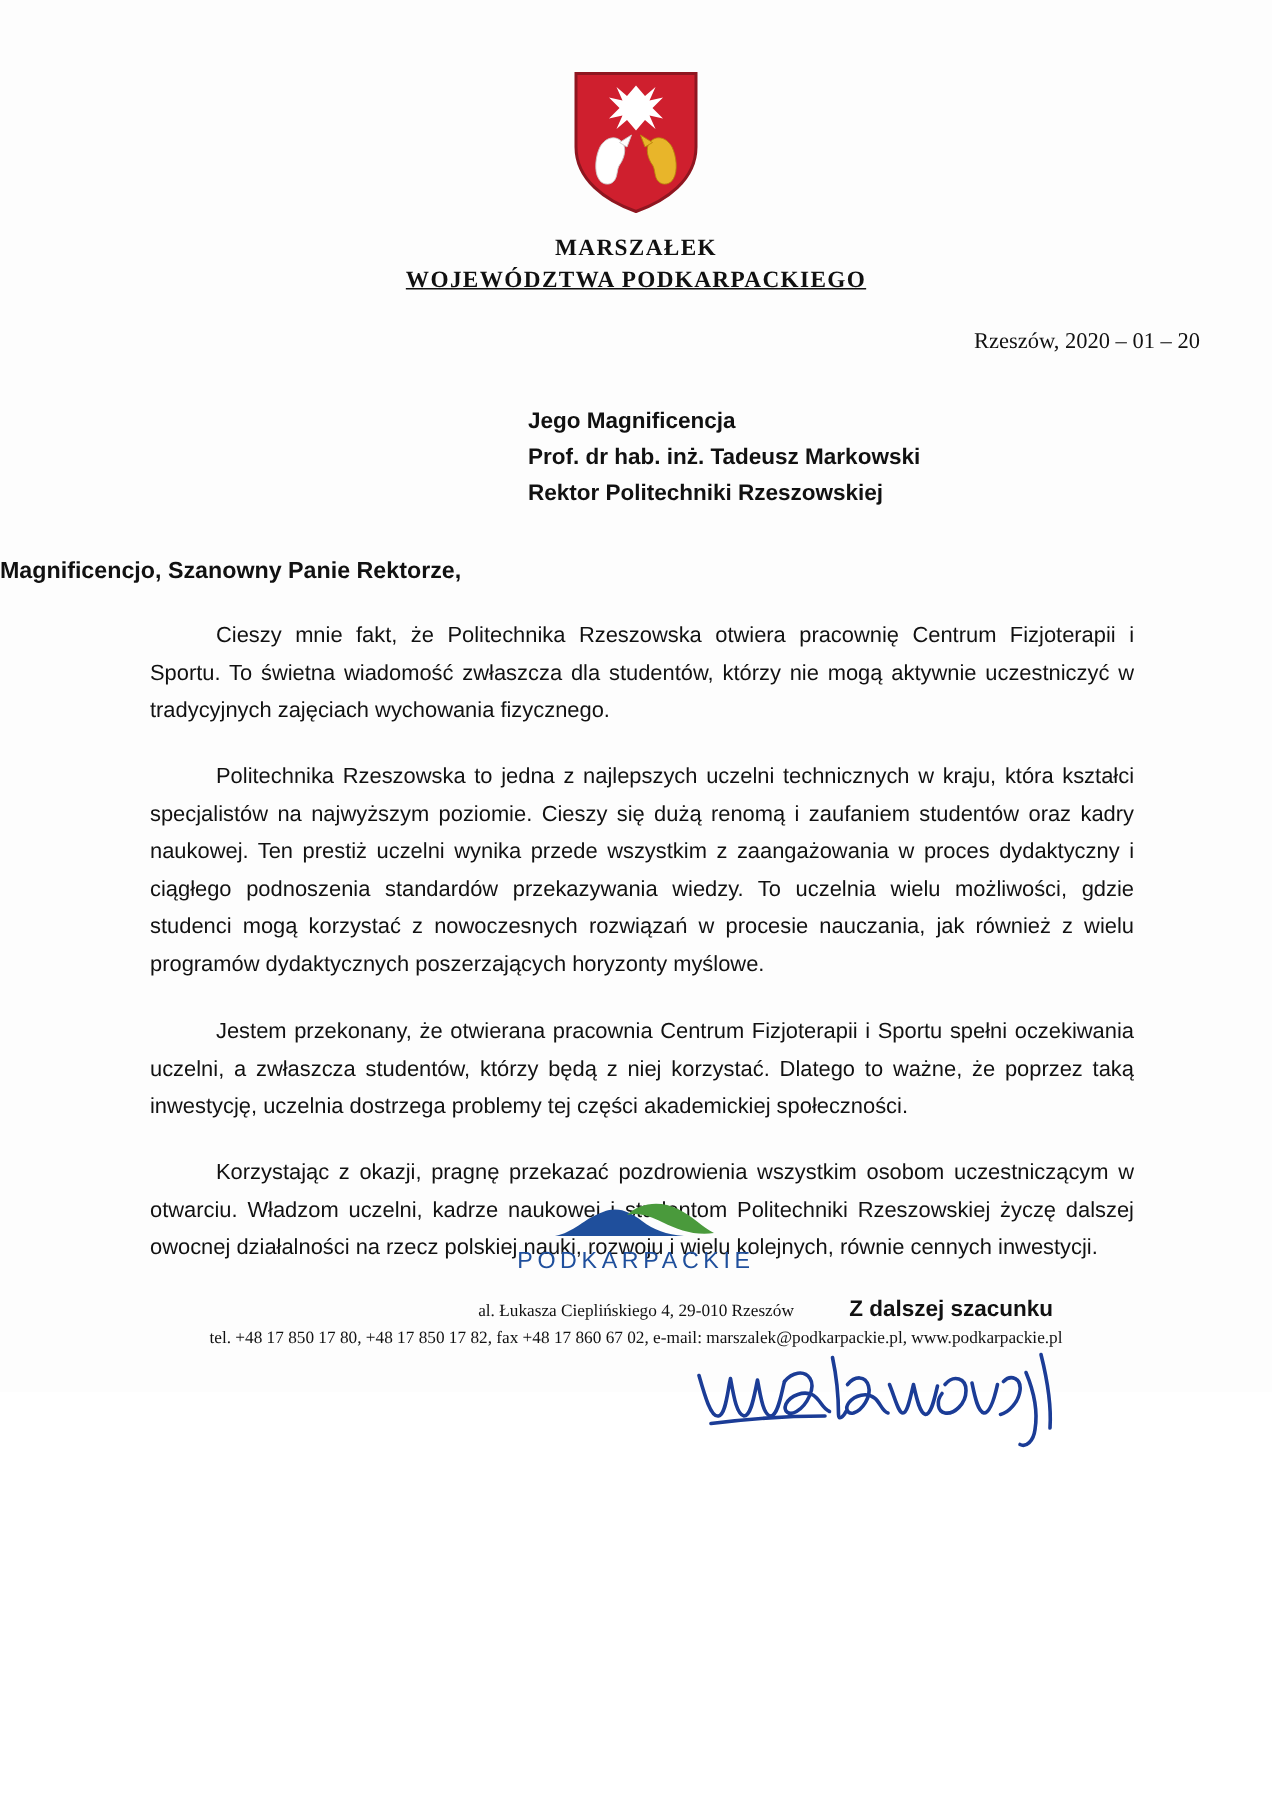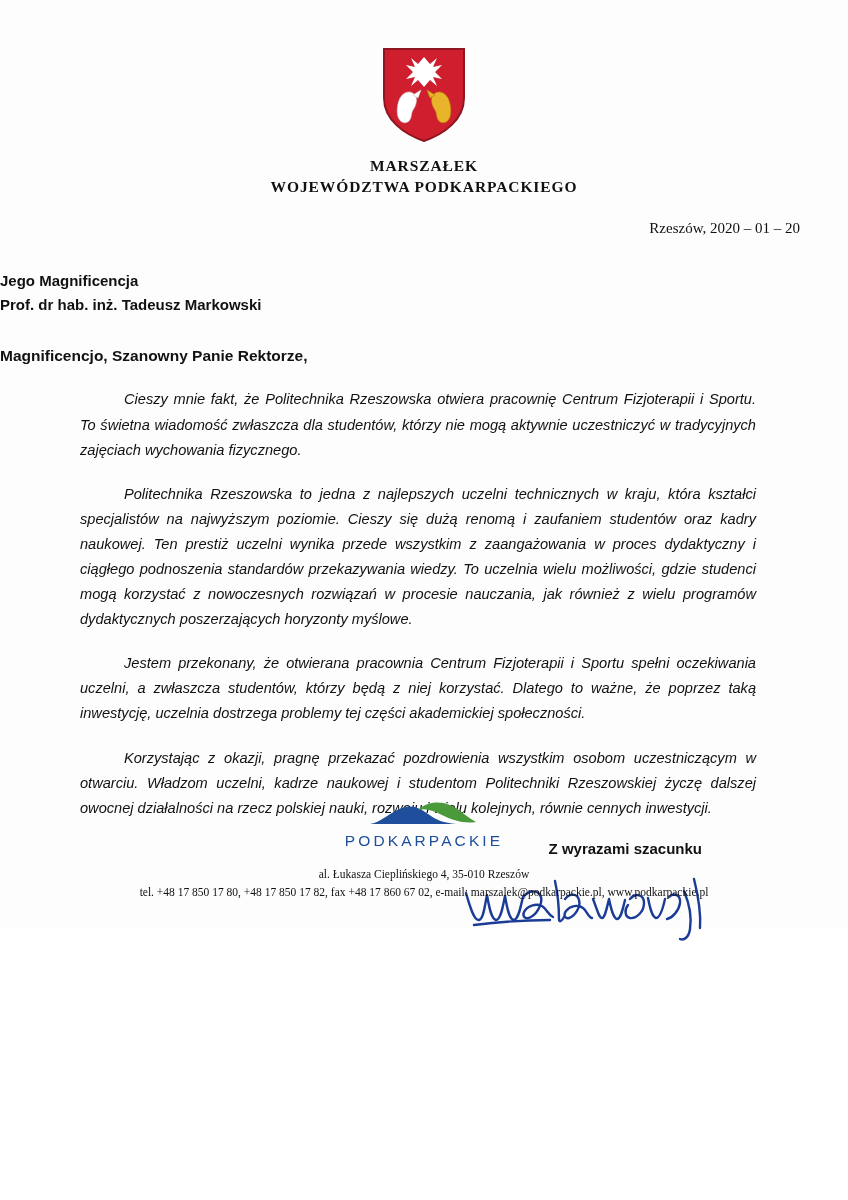--- a/index.html
+++ b/index.html
@@ -38,20 +38,21 @@
     margin-top: 12px;
     font-family: "Liberation Serif", serif;
     font-weight: bold;
     font-size: 15.5px;
     letter-spacing: 0.9px;
     color: #111;
     line-height: 1.35;
   }
   .lh-title .line2 {
     display: block;
+    text-decoration: underline;
   }
   .lh-name {
     margin-top: 8px;
     font-family: "Liberation Serif", serif;
     font-weight: bold;
     font-size: 13px;
     letter-spacing: 0.3px;
     color: #111;
   }
 
@@ -61,41 +62,41 @@
     padding-right: 48px;
     text-align: right;
     font-family: "Liberation Serif", serif;
     font-size: 15px;
     color: #111;
   }
 
   
   .addressee {
     margin-top: 32px;
+    padding-left: 352px;
     font-weight: bold;
     font-size: 15px;
     line-height: 1.62;
     color: #111;
   }
   .addressee div { white-space: nowrap; }
 
   
   .salutation {
     margin-top: 30px;
     font-weight: bold;
     font-size: 15.5px;
     color: #111;
   }
 
   
   .body-text {
     margin-top: 22px;
-    padding-left: 80px;
+    padding-left: 100px;
     padding-right: 92px;
-    font-style: italic;
   }
   .body-text p {
     margin: 0 0 19px 0;
     text-align: justify;
     text-indent: 44px;
     font-size: 14.6px;
     line-height: 1.72;
     color: #111;
   }
 
@@ -180,32 +181,33 @@
       <span>MARSZAŁEK</span>
       <span class="line2">WOJEWÓDZTWA PODKARPACKIEGO</span>
     </div>
   </div>
 
   <div class="date-row">Rzeszów, 2020 – 01 – 20</div>
 
   <div class="addressee">
     <div>Jego Magnificencja</div>
     <div>Prof. dr hab. inż. Tadeusz Markowski</div>
+    <div>Rektor Politechniki Rzeszowskiej</div>
   </div>
 
   <div class="salutation">Magnificencjo, Szanowny Panie Rektorze,</div>
 
   <div class="body-text">
     <p>Cieszy mnie fakt, że Politechnika Rzeszowska otwiera pracownię Centrum Fizjoterapii i Sportu. To świetna wiadomość zwłaszcza dla studentów, którzy nie mogą aktywnie uczestniczyć w tradycyjnych zajęciach wychowania fizycznego.</p>
     <p>Politechnika Rzeszowska to jedna z najlepszych uczelni technicznych w kraju, która kształci specjalistów na najwyższym poziomie. Cieszy się dużą renomą i zaufaniem studentów oraz kadry naukowej. Ten prestiż uczelni wynika przede wszystkim z zaangażowania w proces dydaktyczny i ciągłego podnoszenia standardów przekazywania wiedzy. To uczelnia wielu możliwości, gdzie studenci mogą korzystać z nowoczesnych rozwiązań w procesie nauczania, jak również z wielu programów dydaktycznych poszerzających horyzonty myślowe.</p>
     <p>Jestem przekonany, że otwierana pracownia Centrum Fizjoterapii i Sportu spełni oczekiwania uczelni, a zwłaszcza studentów, którzy będą z niej korzystać. Dlatego to ważne, że poprzez taką inwestycję, uczelnia dostrzega problemy tej części akademickiej społeczności.</p>
     <p>Korzystając z okazji, pragnę przekazać pozdrowienia wszystkim osobom uczestniczącym w otwarciu. Władzom uczelni, kadrze naukowej i studentom Politechniki Rzeszowskiej życzę dalszej owocnej działalności na rzecz polskiej nauki, rozwoju i wielu kolejnych, równie cennych inwestycji.</p>
   </div>
 
-  <div class="closing">Z wyrazami szacunku</div>
+  <div class="closing">Z dalszej szacunku</div>
 
   <div class="signature-wrap">
     <svg class="signature" width="250" height="74" viewBox="0 0 250 74">
       <g fill="none" stroke="#1b3c96" stroke-width="2.4" stroke-linecap="round" stroke-linejoin="round">
         <path d="M8 20 C12 34 16 48 21 47 C26 46 27 30 29 22 C31 33 33 46 38 47 C43 47 45 32 47 23 C49 34 51 47 56 47 C61 46 63 31 65 24"></path>
         <path d="M65 24 C70 18 78 16 82 22 C86 28 80 40 73 44 C68 47 64 44 66 39 C69 33 78 30 84 33 C89 36 90 42 95 44"></path>
         <path d="M97 8 C100 22 101 36 101 46 C101 50 104 48 106 44"></path>
         <path d="M107 26 C112 20 119 20 121 27 C123 34 117 43 111 45 C107 46 105 42 108 38 C112 33 120 31 125 35 C129 38 130 44 134 45"></path>
         <path d="M135 26 C139 36 141 45 144 45 C147 45 149 34 151 26 C153 35 155 45 159 46 C163 46 165 35 167 27"></path>
         <path d="M172 26 C178 19 186 22 186 30 C186 39 178 46 172 45 C167 44 166 37 170 32"></path>
@@ -219,17 +221,17 @@
   </div>
 
   <div class="footer">
     <div class="logo-block">
       <svg class="logo-mark" width="120" height="34" viewBox="0 0 120 34">
         <path d="M6 28 C18 26 26 16 38 12 C48 8 56 12 64 18 C72 24 80 27 92 28 Z" fill="#1f4f9c"></path>
         <path d="M54 14 C62 6 76 4 88 10 C98 15 104 22 112 26 C100 28 88 24 78 19 C70 15 62 12 54 14 Z" fill="#4a9a3c"></path>
       </svg>
       <div class="logo-word">PODKARPACKIE</div>
     </div>
-    <div class="footer-line">al. Łukasza Cieplińskiego 4, 35-010 Rzeszów</div>
+    <div class="footer-line">al. Łukasza Cieplińskiego 4, 29-010 Rzeszów</div>
     <div class="footer-line">tel. +48 17 850 17 80, +48 17 850 17 82, fax +48 17 860 67 02,  e-mail: marszalek@podkarpackie.pl,  www.podkarpackie.pl</div>
   </div>
 
 </div>
 
 </body></html>

